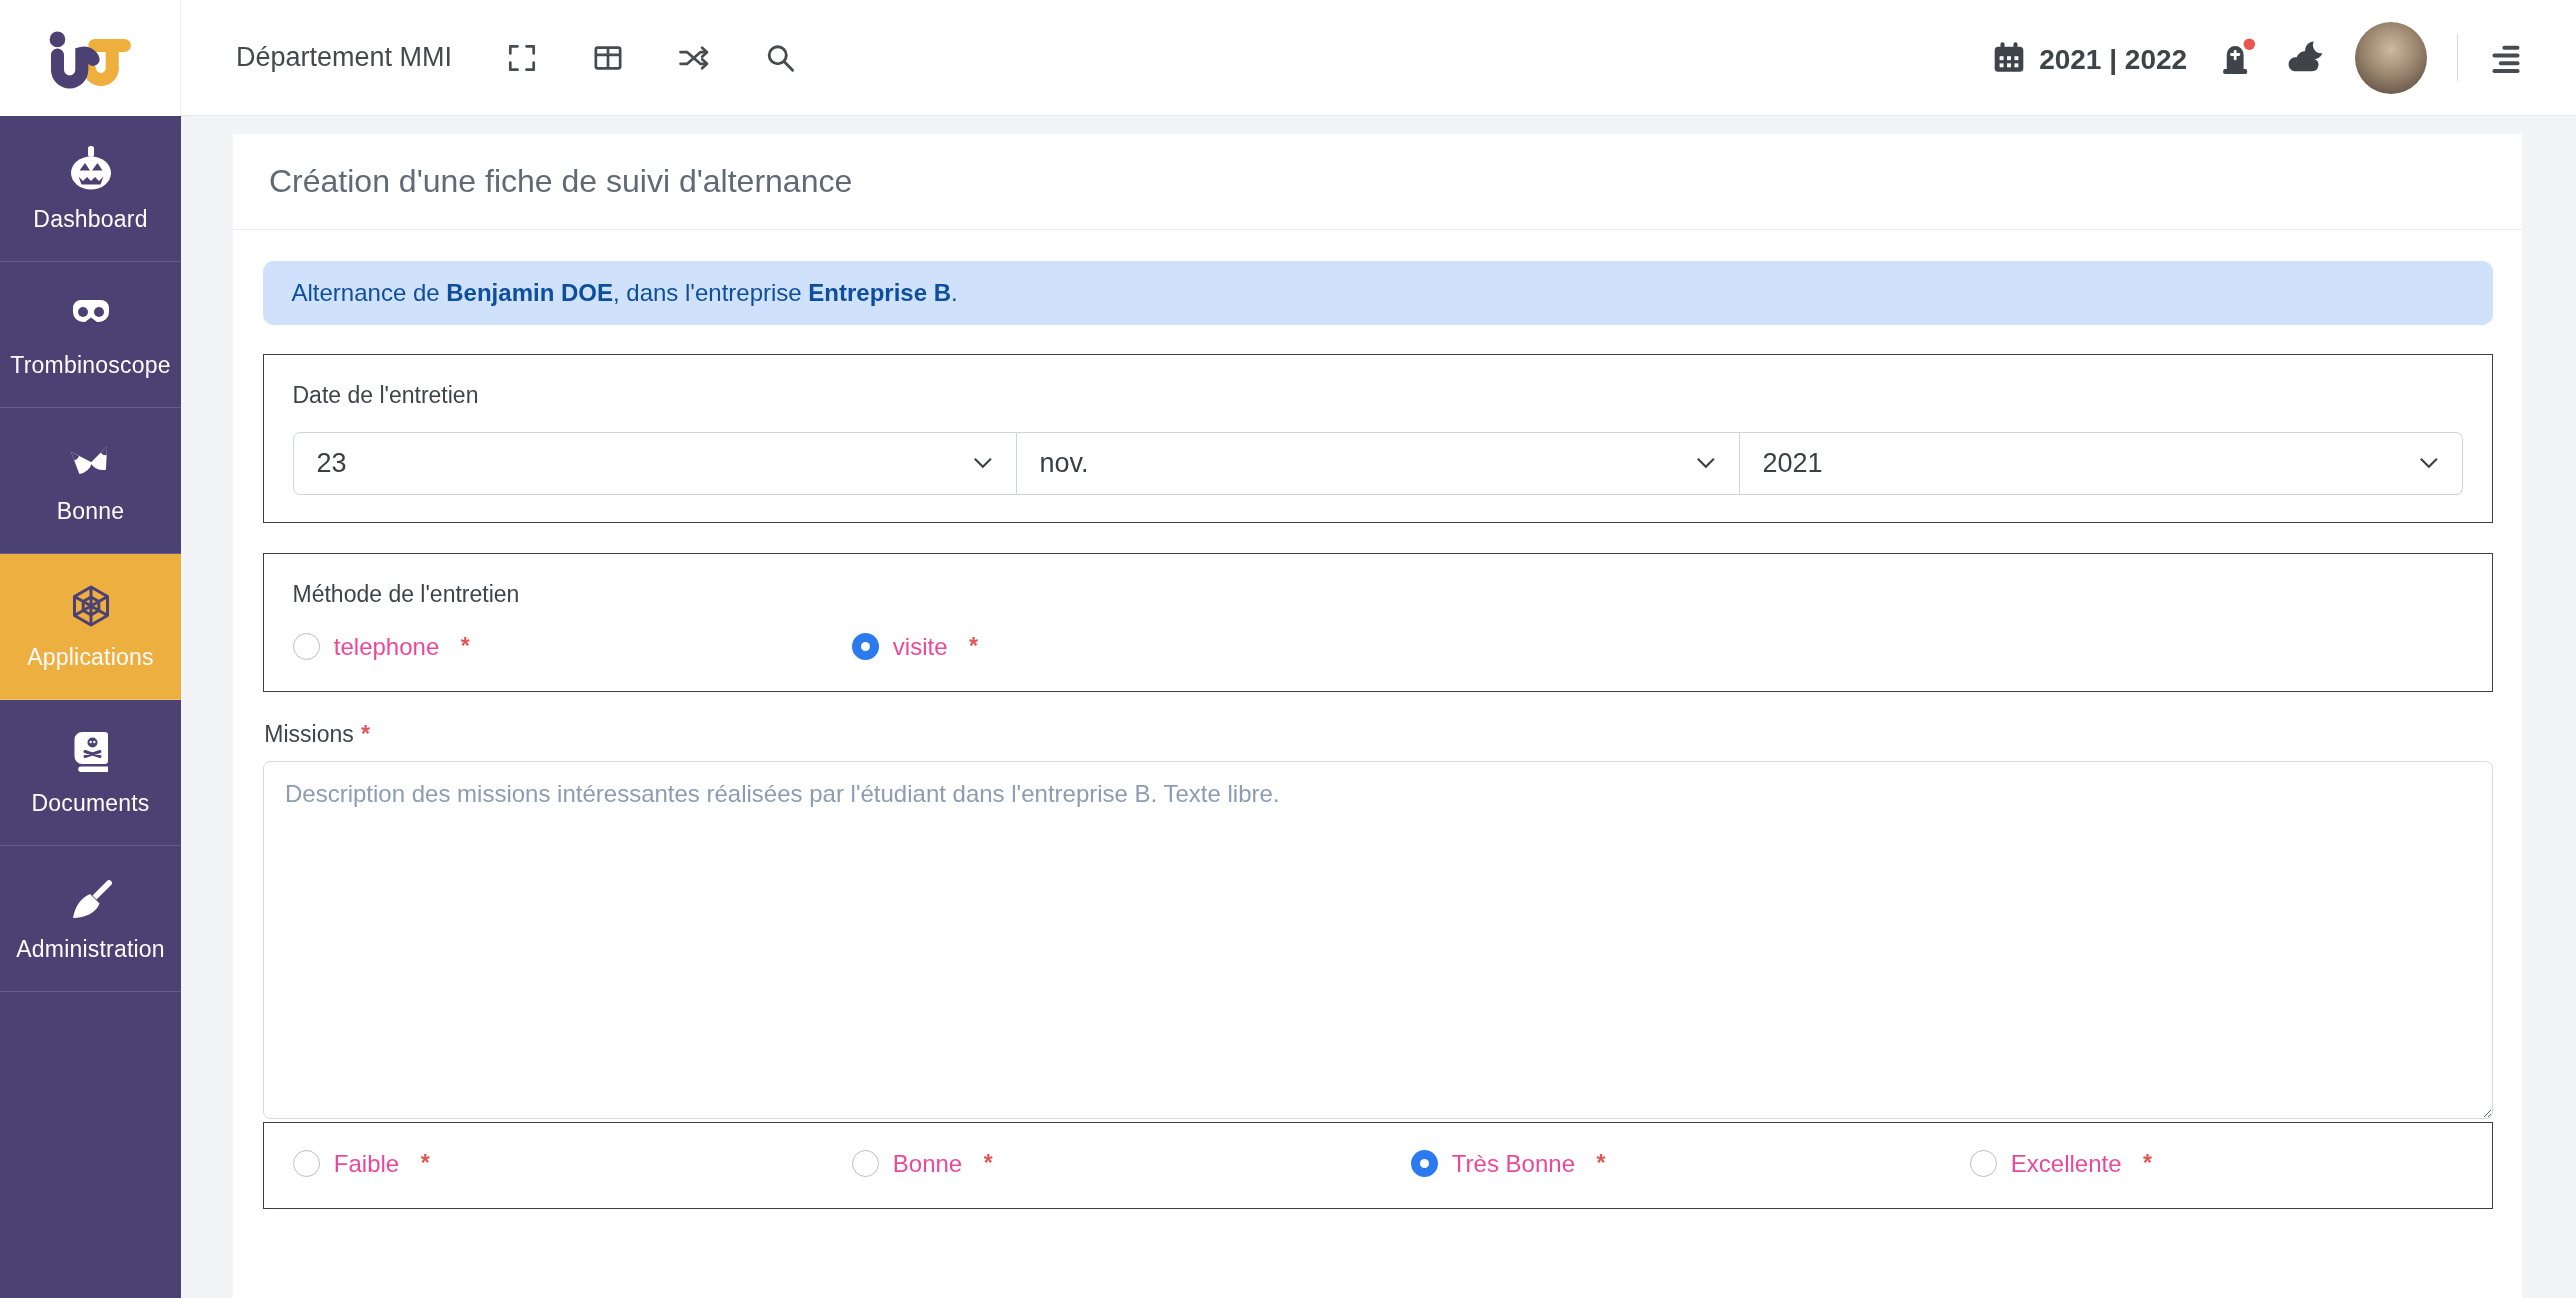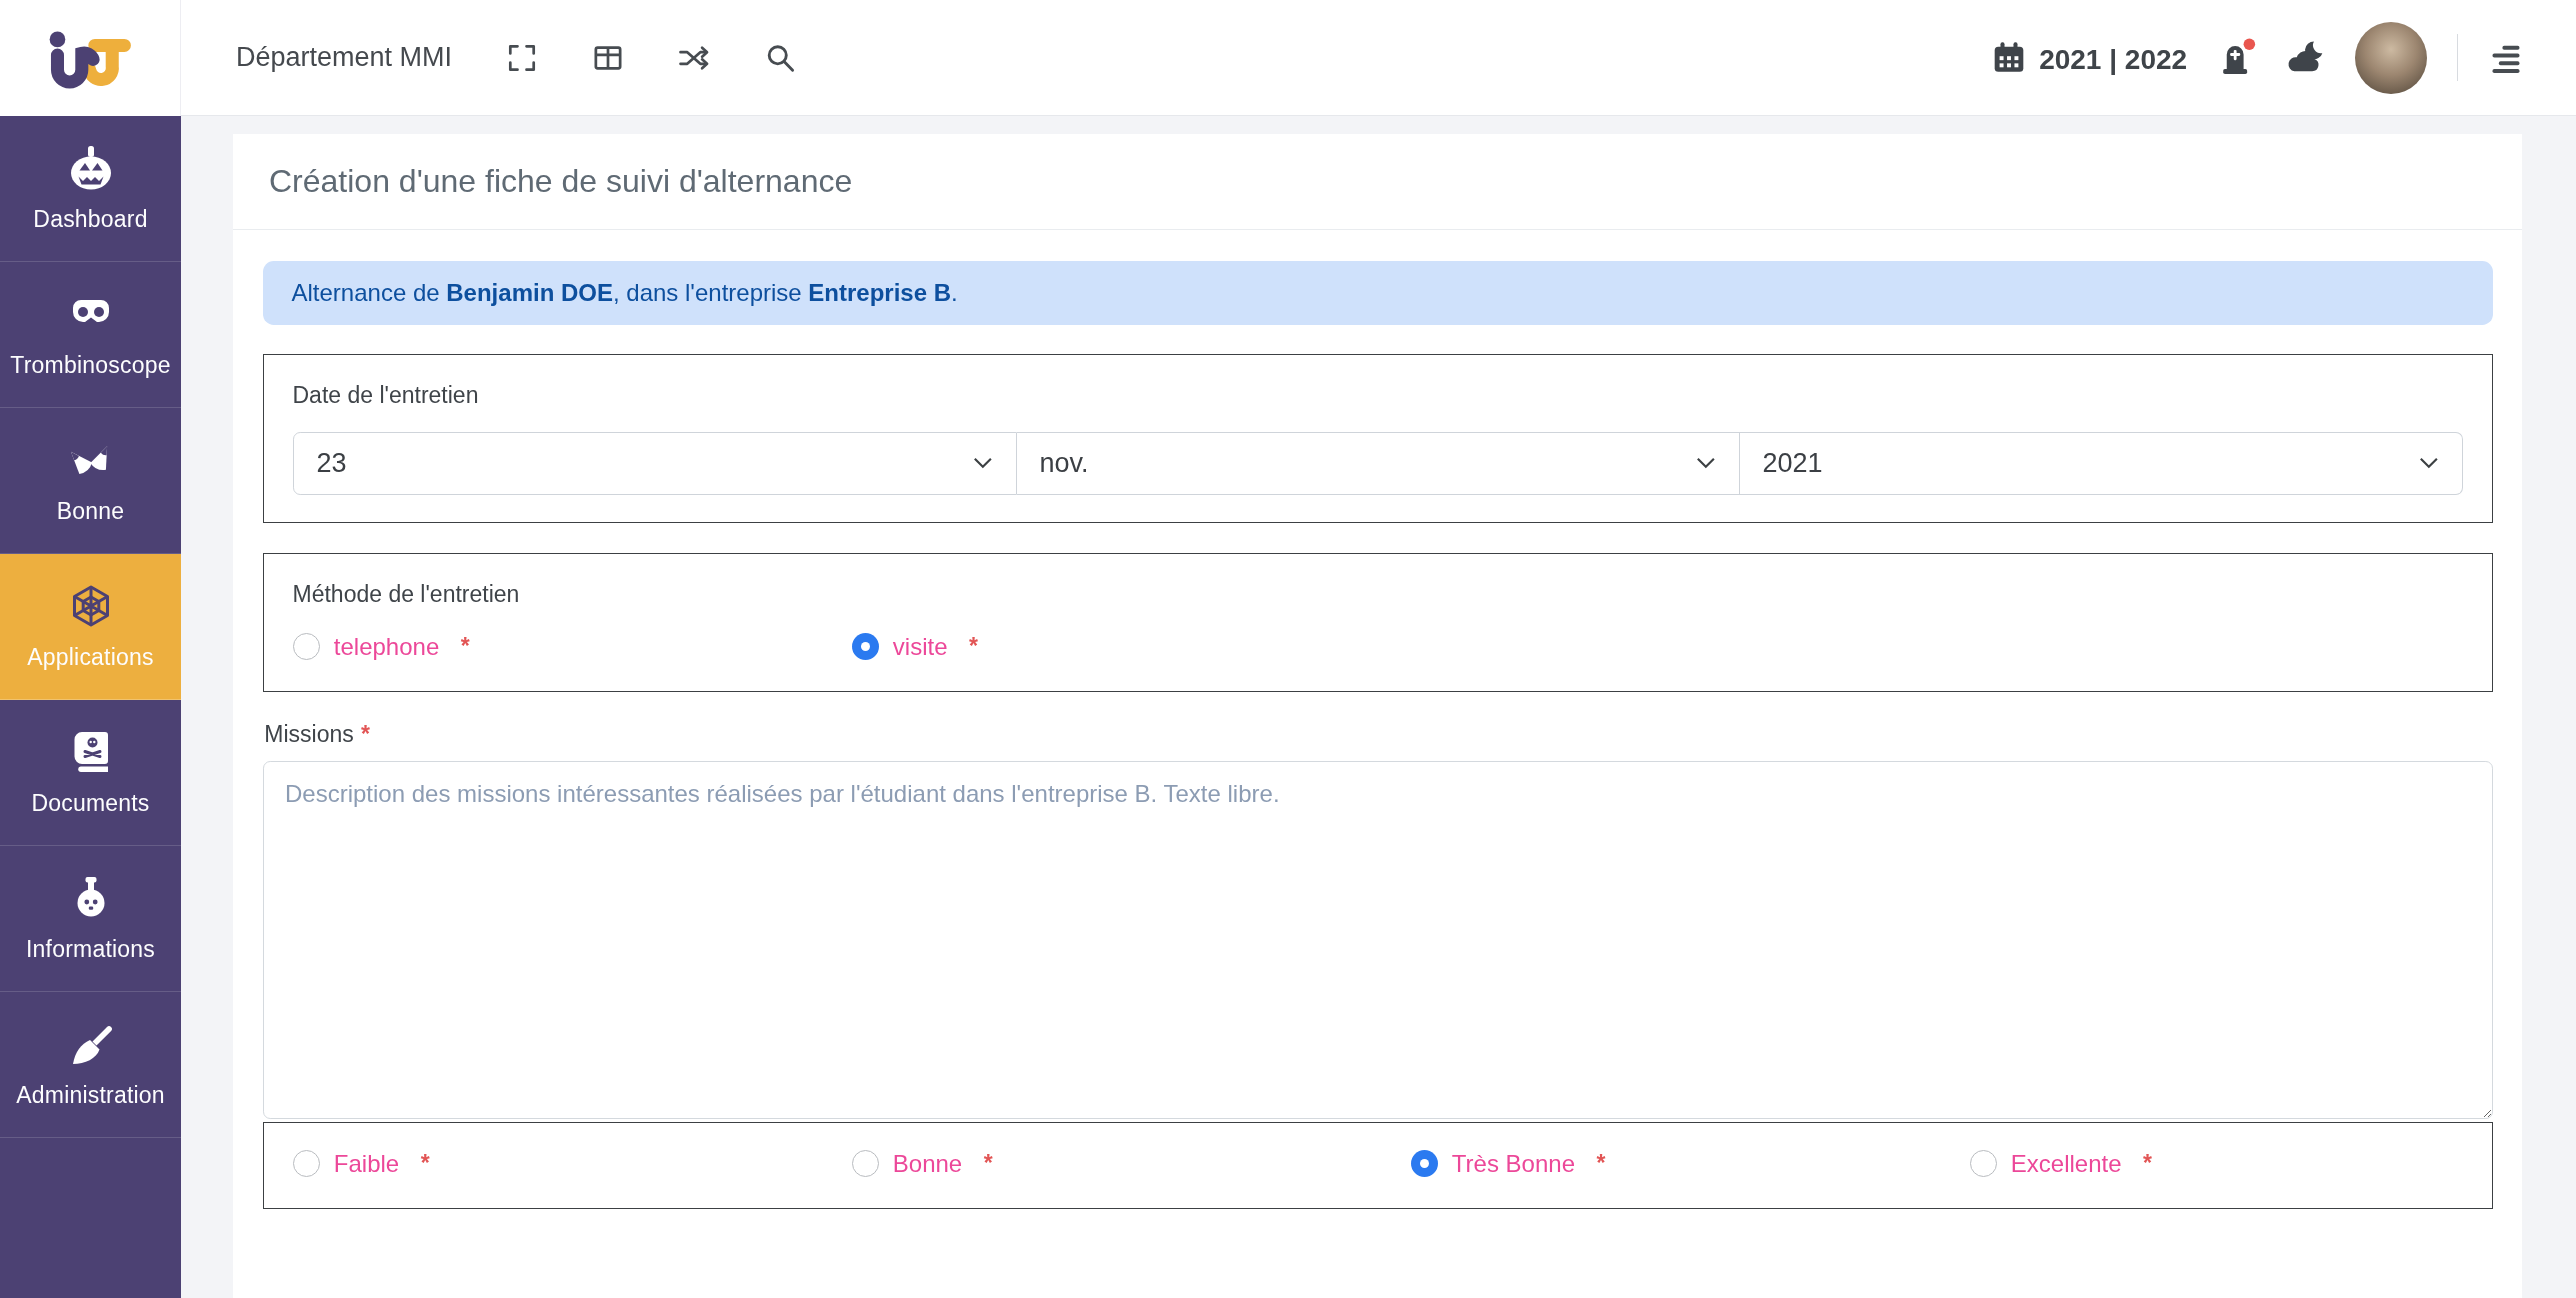--- a/index.html
+++ b/index.html
@@ -154,37 +154,20 @@
             <path fill="#fff" d="M14 38.5 h27 v5.5 H14 a2.75 2.75 0 0 1 0 -5.5 z"></path>
             <circle cx="25.5" cy="14.5" r="5" fill="#4c4173"></circle>
             <circle cx="23.7" cy="14" r="1.2" fill="#fff"></circle>
               <circle cx="27.3" cy="14" r="1.2" fill="#fff"></circle>
             <path stroke="#4c4173" stroke-width="3" stroke-linecap="round" d="M18 28.5 L33 23.5 M18 23.5 L33 28.5" fill="none"></path>
           </svg>
         </span>
         <span class="nav-label">Documents</span>
       </div>
 
-      <div class="nav-item">
-        <span class="nav-icon">
-          <svg viewBox="0 0 48 48" width="48" height="48">
-            <g fill="#fff">
-              <rect x="18.5" y="3" width="11" height="5.5" rx="2"></rect>
-              <rect x="21" y="7" width="6" height="10"></rect>
-              <circle cx="24" cy="29" r="13.5"></circle>
-            </g>
-            <g fill="#4c4173">
-              <circle cx="19.8" cy="28" r="2.4"></circle>
-                <circle cx="28.2" cy="28" r="2.4"></circle>
-              <rect x="21.8" y="32.5" width="4.4" height="3.2" rx="1.2"></rect>
-            </g>
-          </svg>
-        </span>
-        <span class="nav-label">Informations</span>
-      </div>
 
       <div class="nav-item">
         <span class="nav-icon">
           <svg viewBox="0 0 48 48" width="48" height="48">
             <g fill="#fff">
               <path d="M25.5 21.5 L40 7 a2.9 2.9 0 0 1 4.1 4.1 L29.5 25.5 z"></path>
               <path d="M23 20 l9.5 9.5 c-3 9 -14.5 14.5 -26.5 14.5 c2 -12 8 -20 17 -24 z"></path>
             </g>
           </svg>
         </span>

